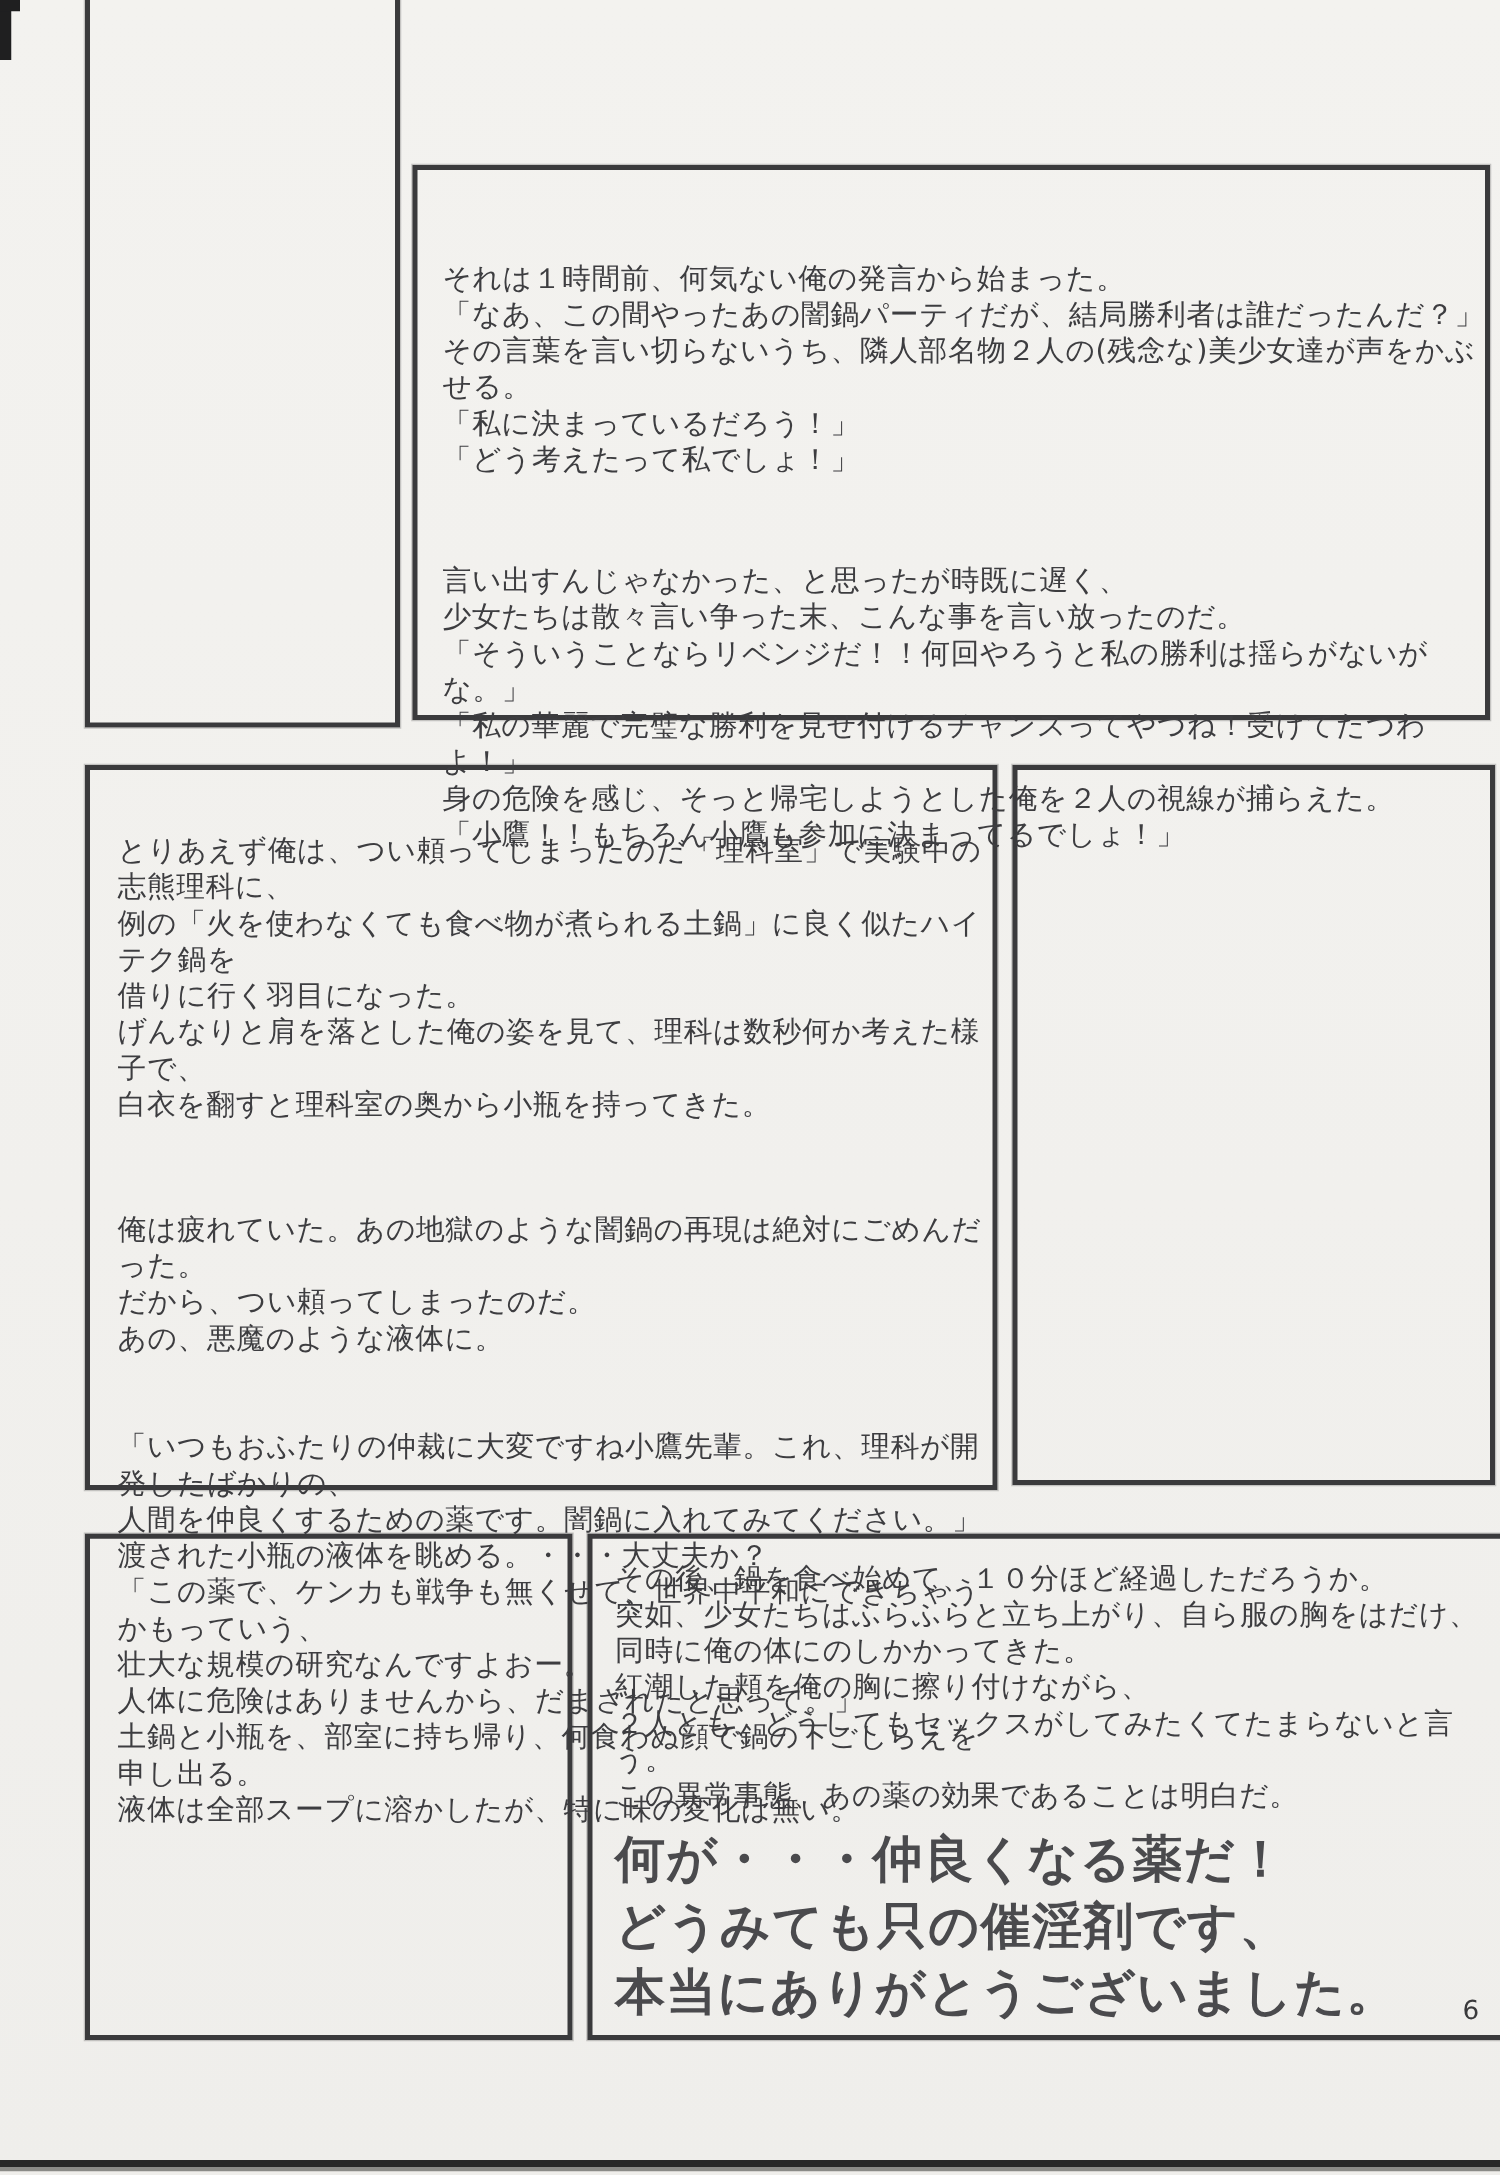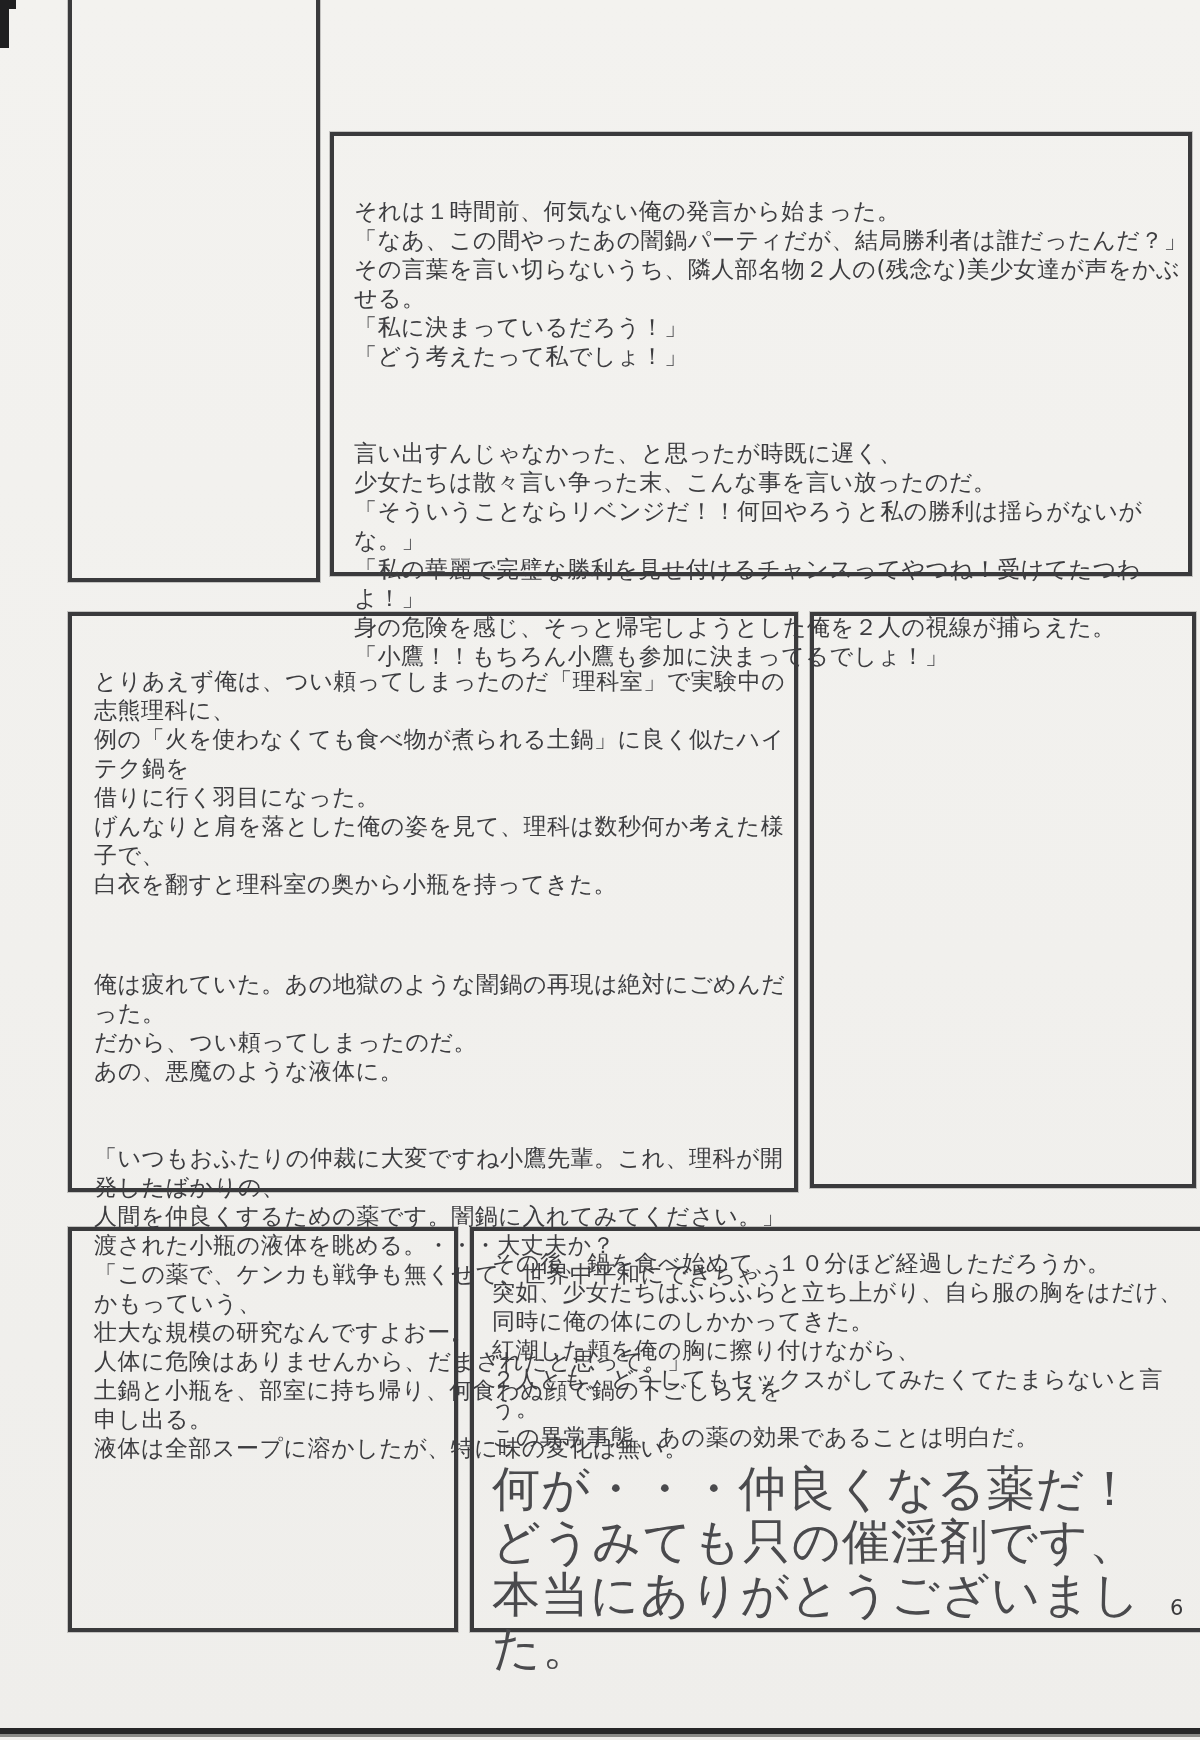--- a/index.html
+++ b/index.html
@@ -24,31 +24,31 @@
   .txt {
     position: absolute;
     color: #3d3d40;
     font-size: 23px;
     line-height: 29px;
     white-space: pre-line;
     letter-spacing: 0.5px;
   }
   .para + .para-gap-1 { margin-top: 39px; }
   .para { white-space: pre-line; }
-  #top-right-text { left: 354px; top: 168px; width: 840px; }
+  #top-right-text { left: 354px; top: 180px; width: 840px; }
   #middle-left-text { left: 94px; top: 638px; width: 700px; }
   #middle-left-text .p2 { margin-top: 29px; }
   #middle-left-text .p3 { margin-top: 42px; }
   #bottom-right-text { left: 492px; top: 1220px; width: 700px; }
   #bottom-right-emphasis {
     position: absolute;
     left: 492px; top: 1462px; width: 700px;
     color: #4a4a4d;
-    font-weight: 400;
-    font-size: 48px;
+    font-weight: 700;
+    font-size: 40px;
     line-height: 53px;
     white-space: pre-line;
     letter-spacing: 1px;
   }
   #page-number {
     position: absolute;
     left: 1170px; top: 1596px;
     font-size: 21px;
     color: #3a3a3c;
   }

